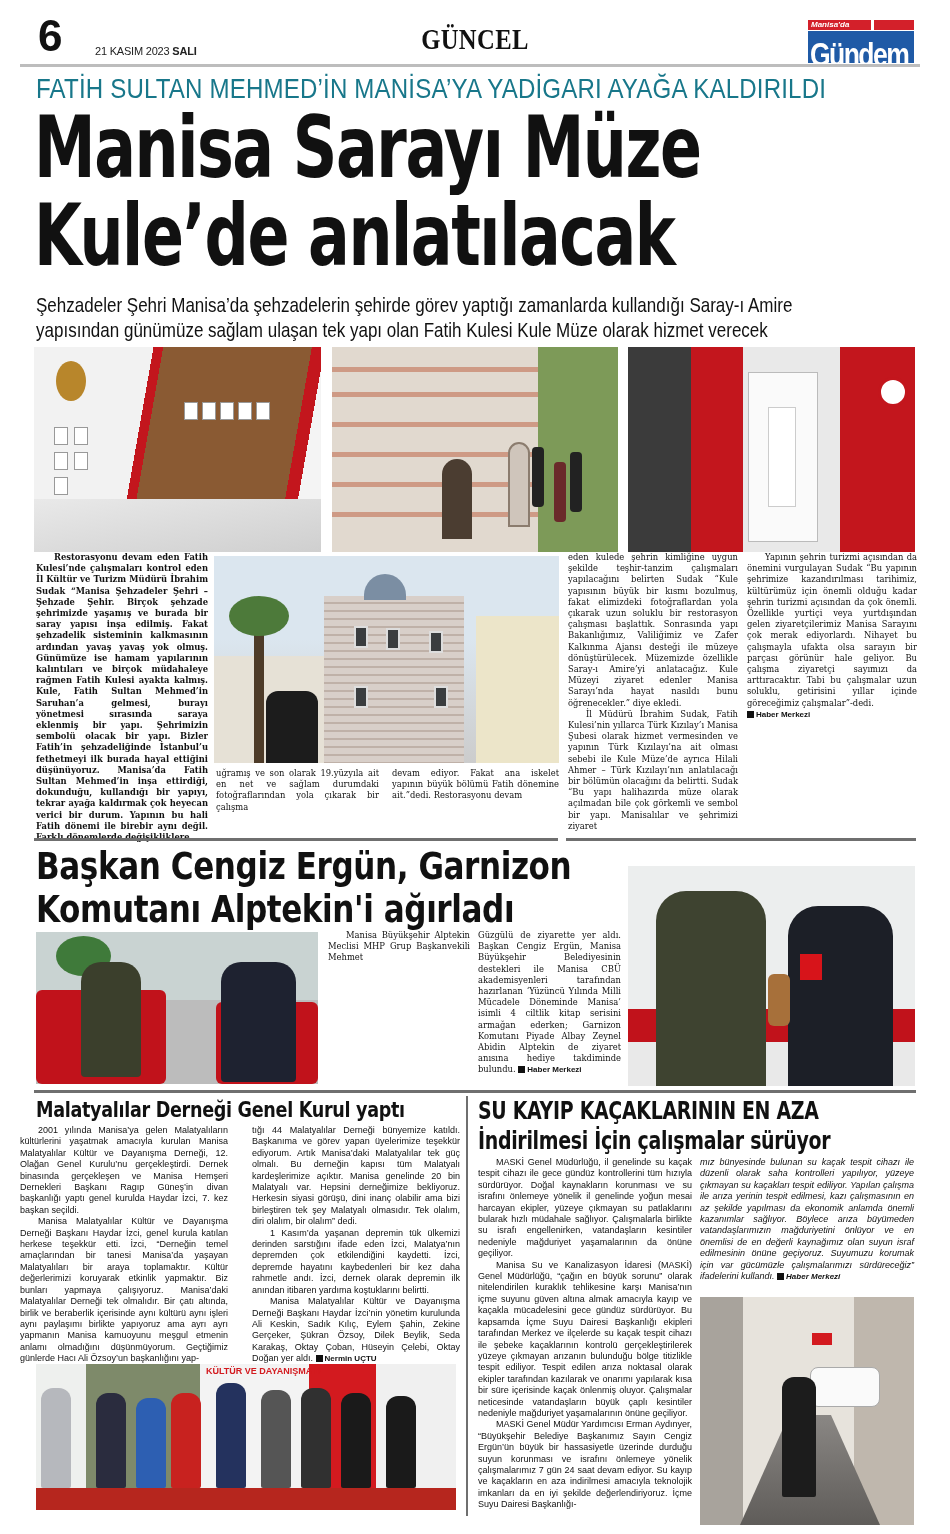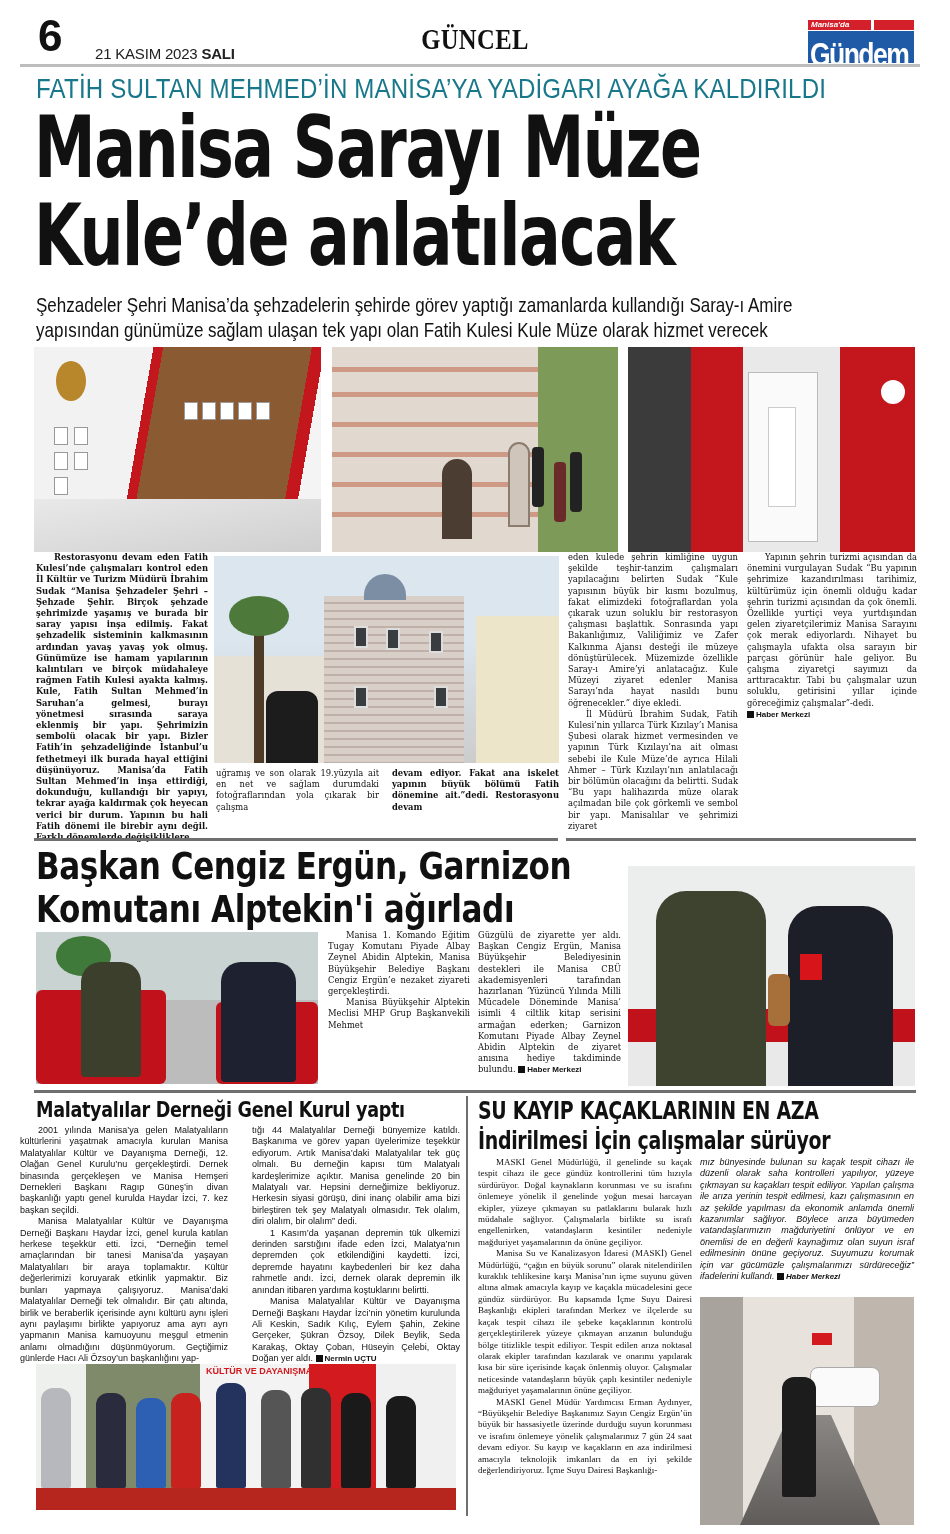--- a/index.html
+++ b/index.html
@@ -3,21 +3,21 @@
 <meta charset="utf-8">
 <style>
   * { box-sizing: border-box; margin: 0; padding: 0; }
   html, body { width: 950px; height: 1534px; background: #ffffff; overflow: hidden; }
   body { position: relative; font-family: "DejaVu Serif", serif; color: #1a1a1a; }
 
   .abs { position: absolute; }
 
   
   .page-num { left: 38px; top: 14px; font-family: "Liberation Sans", sans-serif; font-weight: bold; font-size: 44px; line-height: 44px; color: #111; }
-  .date { left: 95px; top: 45px; font-family: "Liberation Sans", sans-serif; font-size: 15px; color: #222; letter-spacing: -0.2px; }
+  .date { left: 95px; top: 45px; font-family: "Liberation Sans", sans-serif; font-size: 11px; color: #222; letter-spacing: -0.2px; }
   .date b { font-weight: bold; }
   .section { left: 0; width: 950px; top: 22px; text-align: center; font-family: "Liberation Serif", serif; font-weight: bold; font-size: 30px; letter-spacing: 0.5px; transform: scaleX(0.82); color: #111; }
   .logo { left: 808px; top: 20px; width: 106px; height: 43px; }
   .logo .top { position: absolute; left: 0; top: 0; width: 126px; height: 10px; }
   .logo .top .red { position: absolute; left: 0; top: 0; width: 63px; height: 10px; background: #d3202a; color: #fff; font-family: "Liberation Sans", sans-serif; font-size: 8px; font-weight: bold; font-style: italic; line-height: 10px; padding-left: 3px; }
   .logo .top .red2 { position: absolute; left: 66px; top: 0; width: 40px; height: 10px; background: #d3202a; }
   .logo .bot { position: absolute; left: 0; top: 11px; width: 106px; height: 32px; background: #1f5aa6; }
   .logo .word { position: absolute; left: 2px; top: 6px; width: 100px; font-family: "Liberation Sans", sans-serif; font-weight: bold; font-size: 34px; line-height: 34px; color: #fff; letter-spacing: -2px; transform: scaleX(0.78); transform-origin: left top; }
   .hr-top { left: 20px; top: 64px; width: 900px; height: 3px; background: #bdbdbd; }
 
@@ -167,21 +167,21 @@
   <div class="win" style="left:140px;top:130px"></div>
     <div class="win" style="left:220px;top:130px"></div>
   <div class="palm"></div>
     <div class="palmtop"></div>
     <div class="man"></div>
 </div>
 
 <div class="col" style="left:216px;top:768px;width:163px;">
   <p class="noi">uğramış ve son olarak 19.yüzyıla ait en net ve sağlam durumdaki fotoğraflarından yola çıkarak bir çalışma</p>
 </div>
-<div class="col" style="left:392px;top:768px;width:167px;font-weight:bold;">
+<div class="col" style="left:392px;top:768px;width:167px;">
   <p class="noi">devam ediyor. Fakat ana iskelet yapının büyük bölümü Fatih dönemine ait.”dedi.  Restorasyonu devam</p>
 </div>
 <div class="col" style="left:568px;top:552px;width:170px;">
   <p class="noi">eden kulede şehrin kimliğine uygun şekilde teşhir-tanzim çalışmaları yapılacağını belirten Sudak “Kule yapısının büyük bir kısmı bozulmuş, fakat elimizdeki fotoğraflardan yola çıkarak uzun soluklu bir restorasyon çalışması başlattık. Sonrasında yapı Bakanlığımız, Valiliğimiz ve Zafer Kalkınma Ajansı desteği ile müzeye dönüştürülecek. Müzemizde özellikle Saray-ı Amire’yi anlatacağız. Kule Müzeyi ziyaret edenler Manisa Sarayı’nda hayat nasıldı bunu öğrenecekler.” diye ekledi.</p>
   <p>İl Müdürü İbrahim Sudak, Fatih Kulesi’nin yıllarca Türk Kızılay’ı Manisa Şubesi olarak hizmet vermesinden ve yapının Türk Kızılayı’na ait olması sebebi ile Kule Müze’de ayrıca Hilali Ahmer – Türk Kızılayı’nın anlatılacağı bir bölümün olacağını da belirtti. Sudak “Bu yapı halihazırda müze olarak açılmadan bile çok görkemli ve sembol bir yapı. Manisalılar ve şehrimizi ziyaret</p>
 </div>
 <div class="col" style="left:747px;top:552px;width:170px;">
   <p>Yapının şehrin turizmi açısından da önemini vurgulayan Sudak “Bu yapının şehrimize kazandırılması tarihimiz, kültürümüz için önemli olduğu kadar şehrin turizmi açısından da çok önemli. Özellikle yurtiçi veya yurtdışından gelen ziyaretçilerimiz Manisa Sarayını çok merak ediyorlardı. Nihayet bu çalışmayla ufakta olsa sarayın bir parçası görünür hale geliyor. Bu çalışma ziyaretçi sayımızı da arttıracaktır. Tabi bu çalışmalar uzun soluklu, getirisini yıllar içinde göreceğimiz çalışmalar”-dedi.</p>
   <div class="byline"><span class="sq"></span><span>Haber Merkezi</span></div>
 </div>
@@ -195,21 +195,20 @@
 </div>
 
 <div class="photo ph5">
   <div class="plant"></div>
     <div class="sofa1"></div>
     <div class="sofa2"></div>
     <div class="p1"></div>
     <div class="p2"></div>
 </div>
 <div class="col" style="left:328px;top:930px;width:142px;">
-  <p>Manisa 1. Komando Eğitim Tugay Komutanı Piyade Albay Zeynel Abidin Alptekin, Manisa Büyükşehir Belediye Başkanı Cengiz Ergün’e nezaket ziyareti gerçekleştirdi.</p>
   <p>Manisa Büyükşehir Alptekin Meclisi MHP Grup Başkanvekili Mehmet</p>
 </div>
 <div class="col" style="left:478px;top:930px;width:143px;">
   <p class="noi"><span>Güzgülü de ziyarette yer aldı. Başkan Cengiz Ergün, Manisa Büyükşehir Belediyesinin destekleri ile Manisa CBÜ akademisyenleri tarafından hazırlanan ‘Yüzüncü Yılında Milli Mücadele Döneminde Manisa’ isimli 4 ciltlik kitap serisini armağan ederken; Garnizon Komutanı Piyade Albay Zeynel Abidin Alptekin de ziyaret anısına hediye takdiminde bulundu.</span> <span class="byline"><span class="sq"></span><span>Haber Merkezi</span></span></p>
 </div>
 <div class="photo ph6">
   <div class="p1"></div>
     <div class="p2"></div>
     <div class="flag"></div>
     <div class="statue"></div>
@@ -239,21 +238,21 @@
   <div class="person" style="left:265px;height:100px;background:#303030"></div>
   <div class="person" style="left:305px;height:95px;background:#1a1a1a"></div>
   <div class="person" style="left:350px;height:92px;background:#1a1a1a"></div>
   <div class="table"></div>
 </div>
 
 <div class="h2 h2c">
   <div>SU KAYIP KAÇAKLARININ EN AZA</div>
   <div>İndirilmesi İçin çalışmalar sürüyor</div>
 </div>
-<div class="col sans" style="left:478px;top:1157px;width:214px;font-family:Liberation Serif, serif;">
+<div class="col sans" style="left:478px;top:1157px;width:214px;">
   <p>MASKİ Genel Müdürlüğü, il genelinde su kaçak tespit cihazı ile gece gündüz kontrollerini tüm hızıyla sürdürüyor. Doğal kaynakların korunması ve su israfını önlemeye yönelik il genelinde yoğun mesai harcayan ekipler, yüzeye çıkmayan su patlaklarını bularak hızlı müdahale sağlıyor. Çalışmalarla birlikte su israfı engellenirken, vatandaşların kesintiler nedeniyle mağduriyet yaşamalarının da önüne geçiliyor.</p>
   <p>Manisa Su ve Kanalizasyon İdaresi (MASKİ) Genel Müdürlüğü, “çağın en büyük sorunu” olarak nitelendirilen kuraklık tehlikesine karşı Manisa’nın içme suyunu güven altına almak amacıyla kayıp ve kaçakla mücadelesini gece gündüz sürdürüyor.  Bu kapsamda İçme Suyu Dairesi Başkanlığı ekipleri tarafından Merkez ve ilçelerde su kaçak tespit cihazı ile şebeke kaçaklarının kontrolü gerçekleştirilerek yüzeye çıkmayan arızanın bulunduğu bölge titizlikle tespit ediliyor. Tespit edilen arıza noktasal olarak ekipler tarafından kazılarak ve onarımı yapılarak kısa bir süre içerisinde kaçak önlenmiş oluyor. Çalışmalar neticesinde vatandaşların büyük çaplı kesintiler nedeniyle mağduriyet yaşamalarının önüne geçiliyor.</p>
   <p>MASKİ Genel Müdür Yardımcısı Erman Aydınyer, “Büyükşehir Belediye Başkanımız Sayın Cengiz Ergün’ün büyük bir hassasiyetle üzerinde durduğu suyun korunması ve israfını önlemeye yönelik çalışmalarımız 7 gün 24 saat devam ediyor. Su kayıp ve kaçakların en aza indirilmesi amacıyla teknolojik imkanları da en iyi şekilde değerlendiriyoruz. İçme Suyu Dairesi Başkanlığı-</p>
 </div>
 <div class="col sans" style="left:700px;top:1157px;width:214px;font-style:italic;">
   <p class="noi"><span>mız bünyesinde bulunan su kaçak tespit cihazı ile düzenli olarak saha kontrolleri yapılıyor, yüzeye çıkmayan su kaçakları tespit ediliyor. Yapılan çalışma ile arıza yerinin tespit edilmesi, kazı çalışmasının en az şekilde yapılması da ekonomik anlamda önemli kazanımlar sağlıyor. Böylece arıza büyümeden vatandaşlarımızın mağduriyetini önlüyor ve en önemlisi de en değerli kaynağımız olan suyun israf edilmesinin önüne geçiyoruz. Suyumuzu korumak için var gücümüzle çalışmalarımızı sürdüreceğiz” ifadelerini kullandı.</span> <span class="byline"><span class="sq"></span><span>Haber Merkezi</span></span></p>
 </div>
 <div class="photo ph8">
   <div class="road"></div>
     <div class="car"></div>

